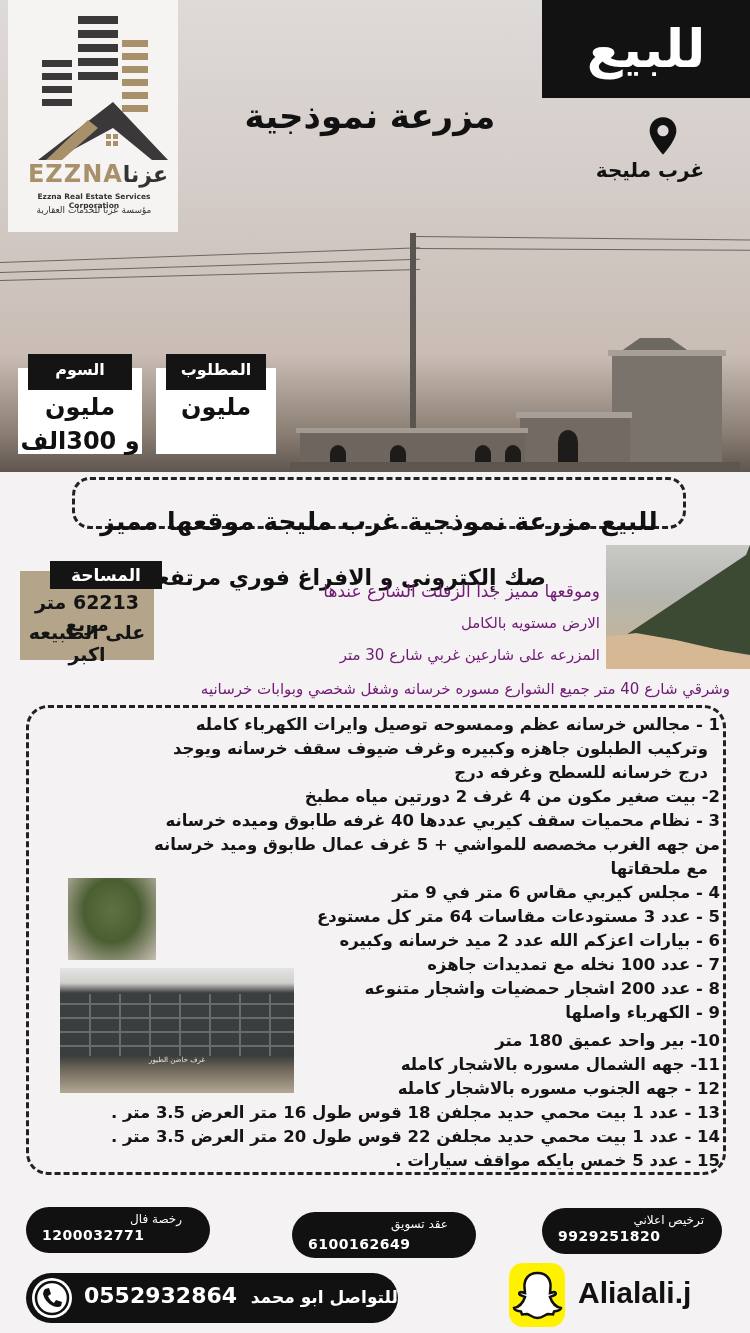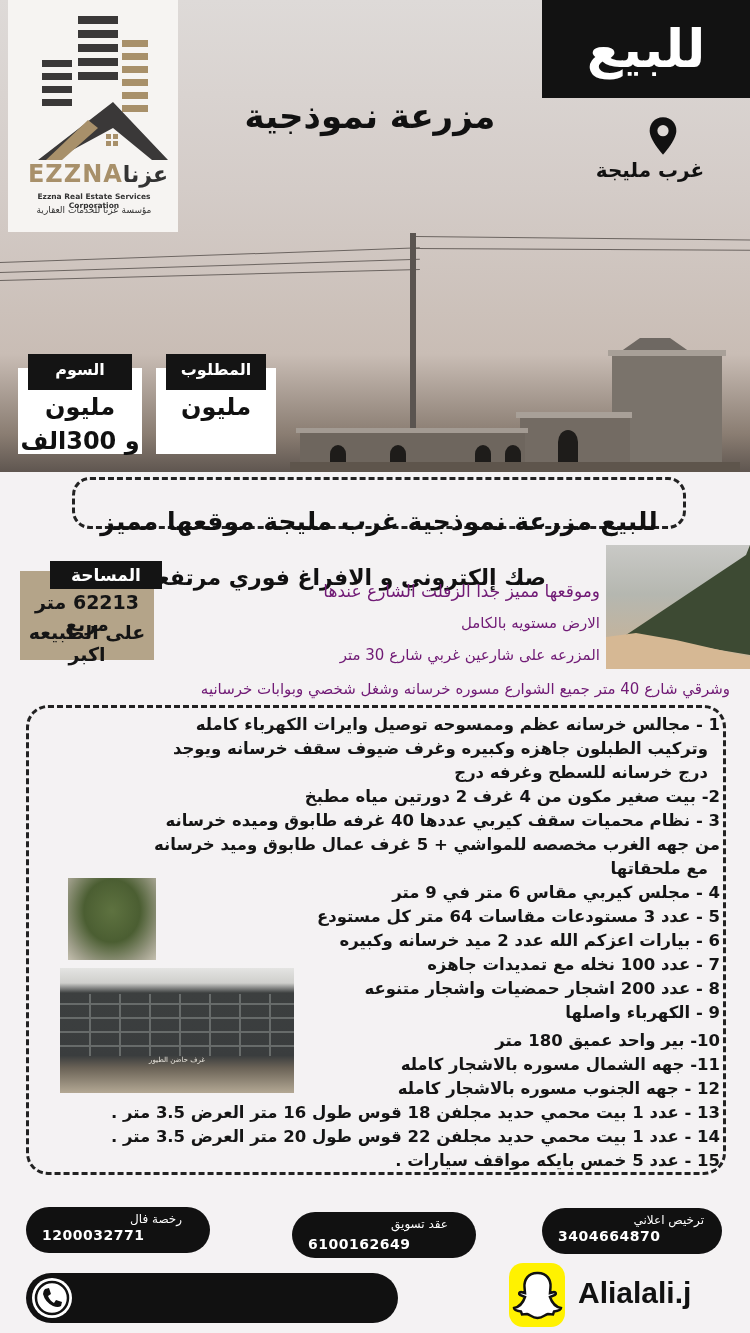--- a/index.html
+++ b/index.html
@@ -195,38 +195,42 @@
       <line x1="150" y1="26" x2="150" y2="88"></line>
         <line x1="180" y1="26" x2="180" y2="88"></line>
       <line x1="210" y1="26" x2="210" y2="88"></line>
     </g>
   </svg>
   <div class="pens-caption">غرف حاضن الطيور</div>
 </div>
 
 <div class="license-pill" style="left:542px;top:1208px;width:180px;">
   <div class="lbl">ترخيص اعلاني</div>
-  <div class="num">3404664870</div>
+  <div class="num">9929251820</div>
 </div>
 <div class="license-pill" style="left:292px;top:1212px;width:184px;">
   <div class="lbl" style="right:28px;">عقد تسويق</div>
   <div class="num" style="top:24px;">6100162649</div>
 </div>
 <div class="license-pill" style="left:26px;top:1207px;width:184px;">
   <div class="lbl" style="right:28px;">رخصة فال</div>
   <div class="num">1200032771</div>
 </div>
 
 <div class="contact-pill">
   <div class="phone-icon">
     <svg width="40" height="40" viewBox="0 0 40 40">
       <circle cx="20" cy="20" r="16" fill="none" stroke="#111" stroke-width="2.5"></circle>
       <path d="M13 11 l4 -1 l2 6 l-3 2 q2 5 6 7 l2 -3 l6 2 l-1 4 q-3 2 -8 0 q-8 -4 -10 -12 q-0 -3 2 -5z" fill="#111"></path>
     </svg>
   </div>
+  <div class="contact-text">
+    <span>0552932864</span>
+    <span style="font-size:17px;margin-left:6px;">للتواصل ابو محمد</span>
+  </div>
 </div>
 
 <div class="snap-icon">
   <svg width="56" height="64" viewBox="0 0 56 64">
     <path d="M28 10 c-9 0 -13 7 -12.5 14 l0.5 6 l-4 -1 c-2 0 -2.5 2 -1 3 l5 2 c-2 6 -6 10 -11 11 c0 2 4 3 7 3.5 l1 3 l5 -0.5 c3 0.5 5 4 10.5 4 c5.5 0 7.5 -3.5 10.5 -4 l5 0.5 l1 -3 c3 -0.5 7 -1.5 7 -3.5 c-5 -1 -9 -5 -11 -11 l5 -2 c1.5 -1 1 -3 -1 -3 l-4 1 l0.5 -6 c0.5 -7 -3.5 -14 -12.5 -14z" fill="#fff" stroke="#111" stroke-width="2.5"></path>
   </svg>
 </div>
 <div class="snap-handle">Alialali.j</div>
 
 </body></html>

